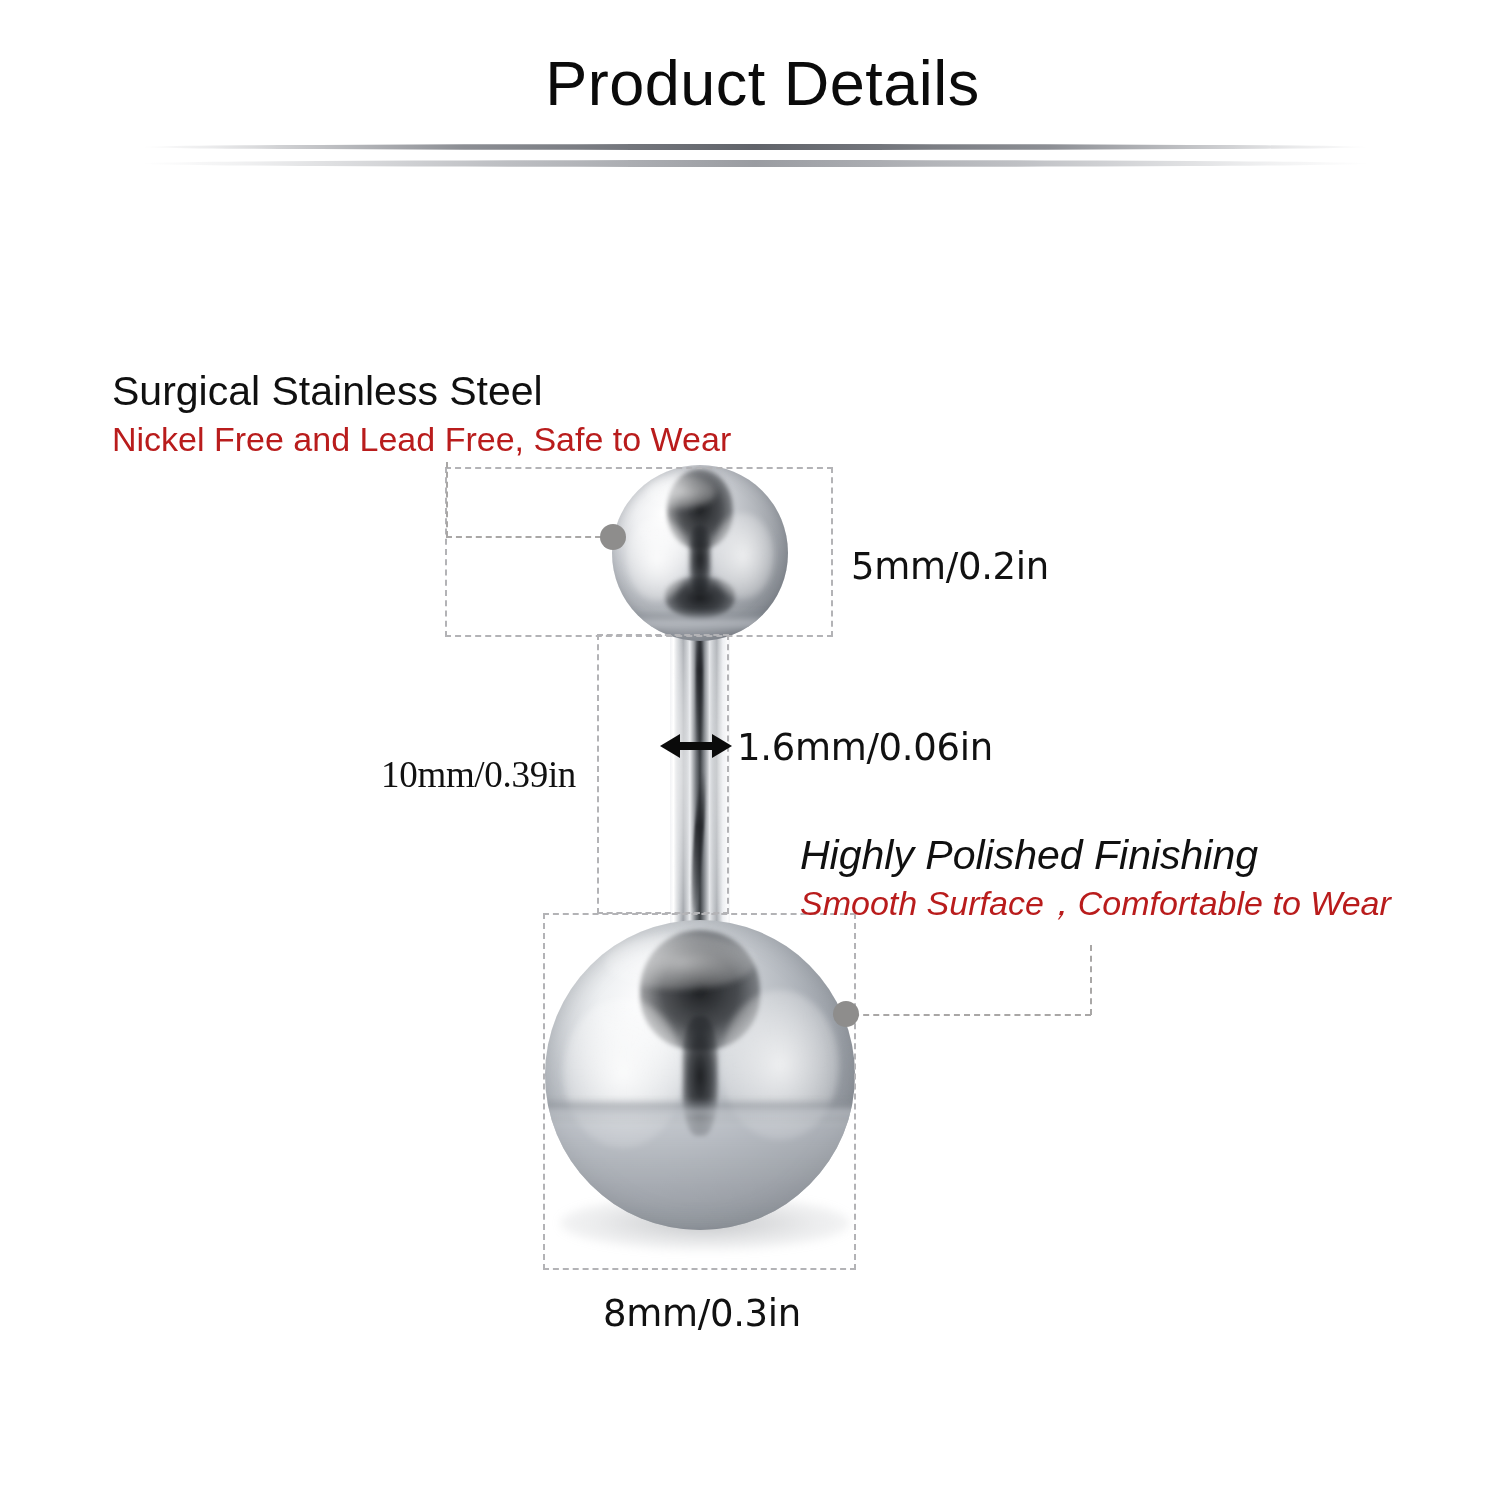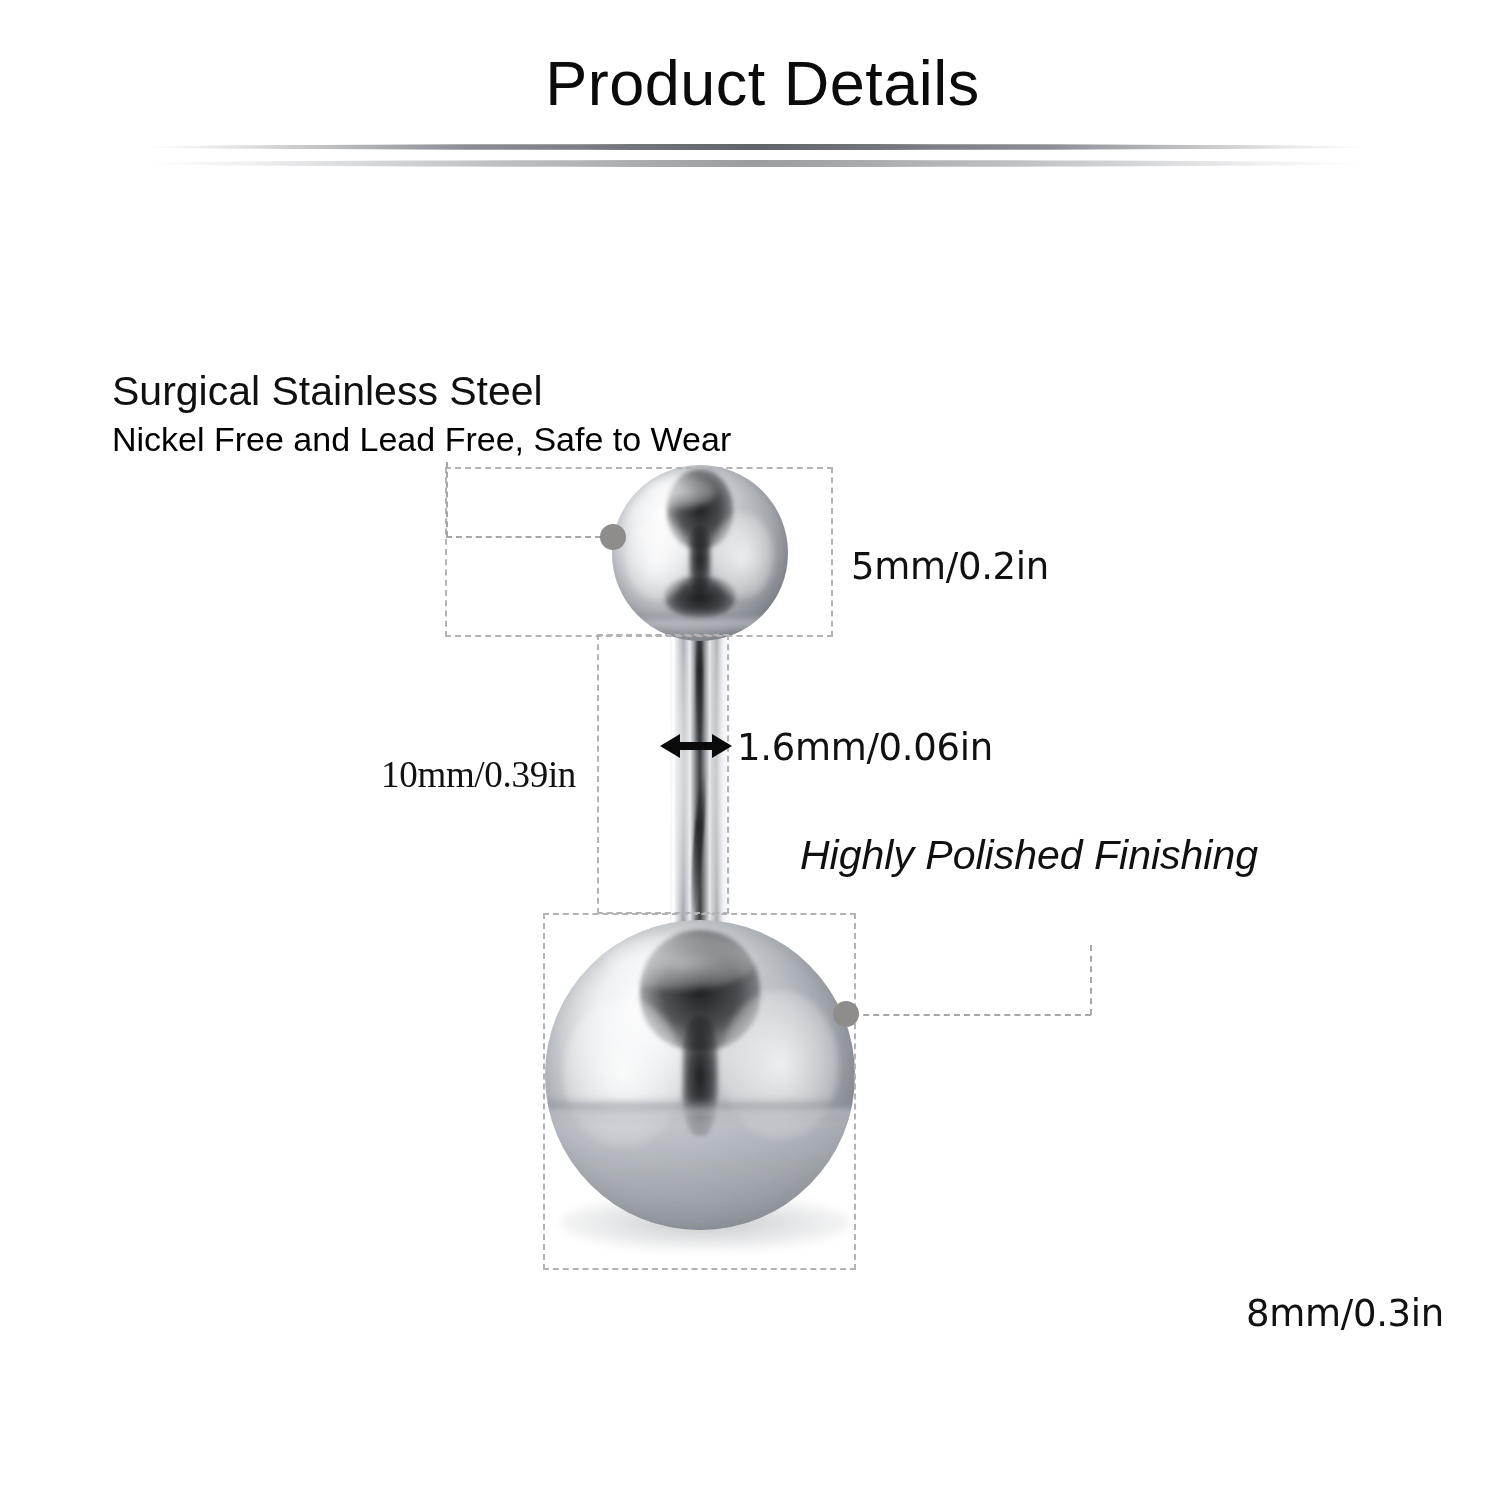--- a/index.html
+++ b/index.html
@@ -82,21 +82,21 @@
     font-size: 41px;
     font-weight: 400;
     color: #101010;
     line-height: 1.08;
     letter-spacing: 0px;
   }
   .feature-sub {
     font-family: "Liberation Sans", sans-serif;
     font-size: 34px;
     font-weight: 400;
-    color: #000000;
+    color: #b91c1c;
     line-height: 1.2;
     margin-top: 6px;
     letter-spacing: 0px;
     text-align: right;
   }
   #feature-steel  { left: 112px; top: 357px; margin-top: 12px; }
   #feature-polish { left: 800px; top: 833px; font-style: italic; }
 
   
   .dim-label {
@@ -104,21 +104,21 @@
     font-family: "DejaVu Sans", sans-serif;
     font-size: 37px;
     font-weight: 400;
     color: #111111;
     white-space: nowrap;
     letter-spacing: -0.3px;
   }
   #dim-ball-top   { left: 851px; top: 545px; }
   #dim-bar-length { left: 381px; top: 753px; font-family: Liberation Serif, serif; }
   #dim-bar-gauge  { left: 737px; top: 726px; }
-  #dim-ball-bottom{ left: 0; top: 1292px; width: 1404px; text-align: right; margin-left: 40px; }
+  #dim-ball-bottom{ left: 0; top: 1292px; width: 1404px; text-align: center; }
 
   
   .dash-box {
     position: absolute;
     border: 2px dashed #b3b3b6;
     box-sizing: border-box;
   }
   #box-top-ball { left: 445px; top: 467px; width: 388px; height: 170px; }
   #box-shaft    { left: 597px; top: 634px; width: 132px; height: 280px; }
   #box-big-ball { left: 543px; top: 913px; width: 313px; height: 357px; }
@@ -316,20 +316,21 @@
     <rect x="16" y="12" width="40" height="8" fill="#0a0a0a"></rect>
   </svg>
 
   <div class="feature" id="feature-steel">
     <div class="feature-title">Surgical Stainless Steel</div>
     <div class="feature-sub">Nickel Free and Lead Free, Safe to Wear</div>
   </div>
 
   <div class="feature" id="feature-polish">
     <div class="feature-title">Highly Polished Finishing</div>
+    <div class="feature-sub">Smooth Surface，Comfortable to Wear</div>
   </div>
 
   <div class="leader-v" id="leader-steel-v"></div>
   <div class="leader-h" id="leader-steel-h"></div>
   <div class="leader-dot" id="dot-steel"></div>
 
   <div class="leader-h" id="leader-polish-h"></div>
   <div class="leader-v" id="leader-polish-v"></div>
   <div class="leader-dot" id="dot-polish"></div>
 

